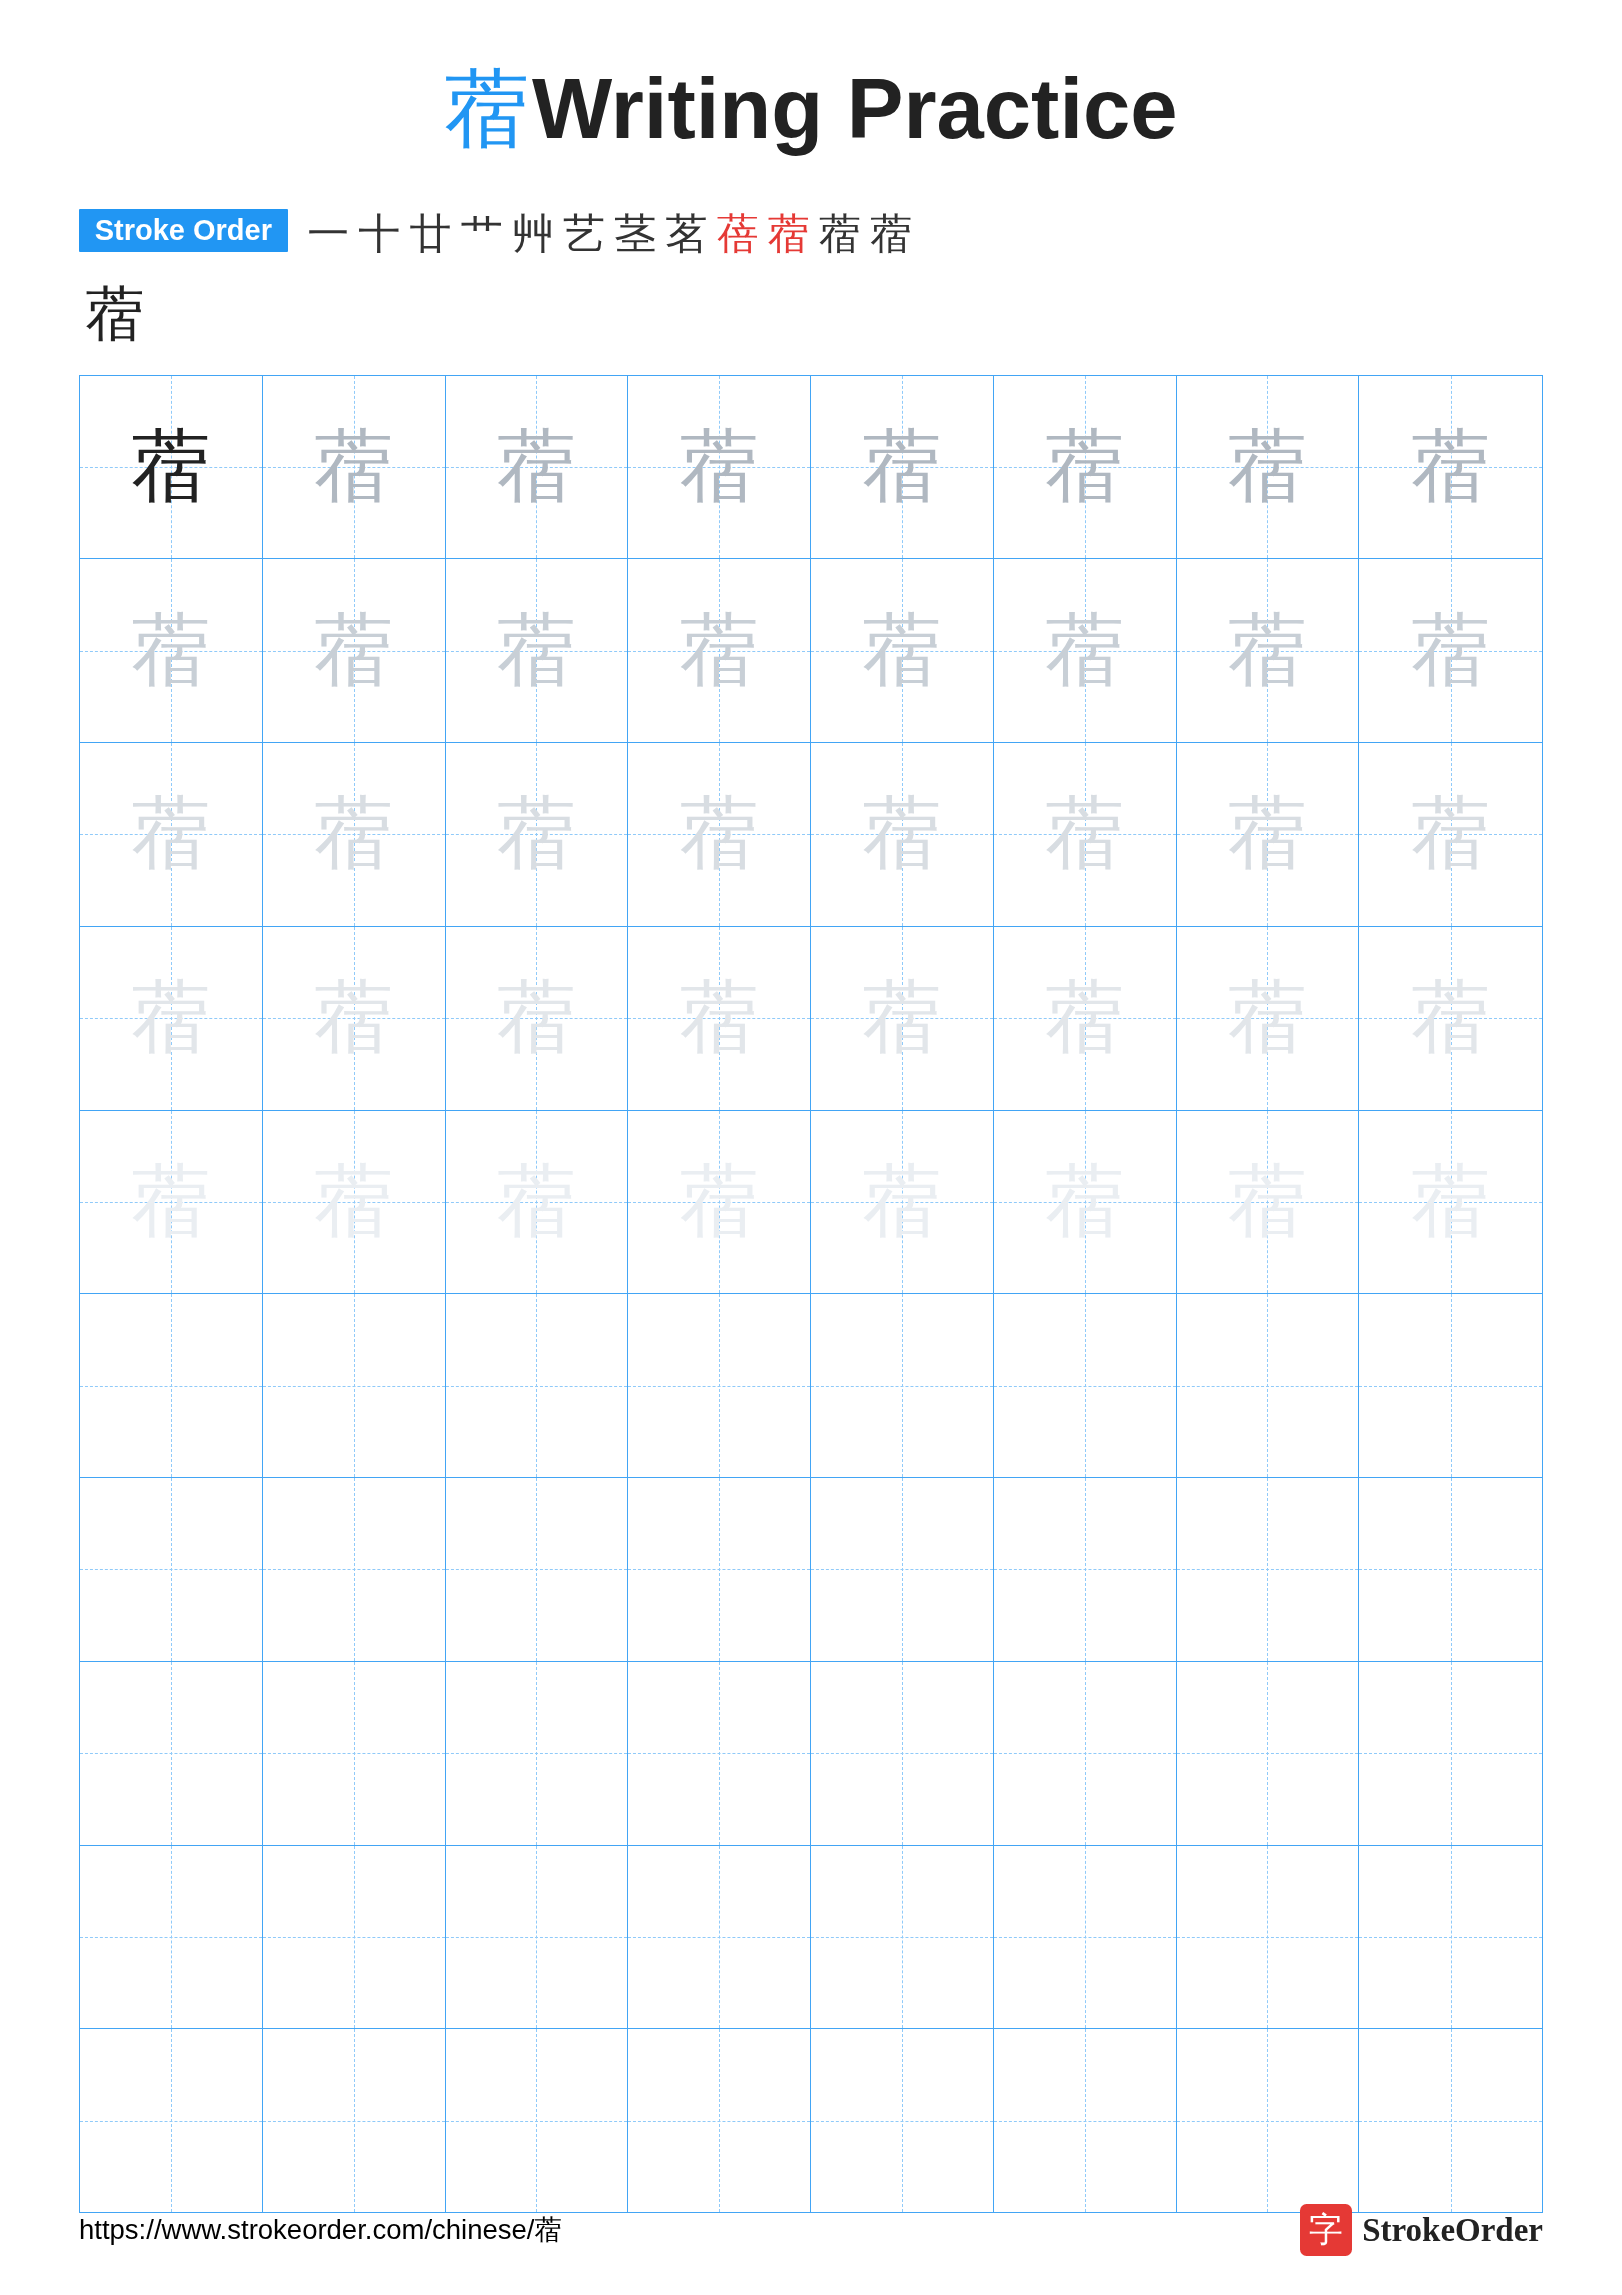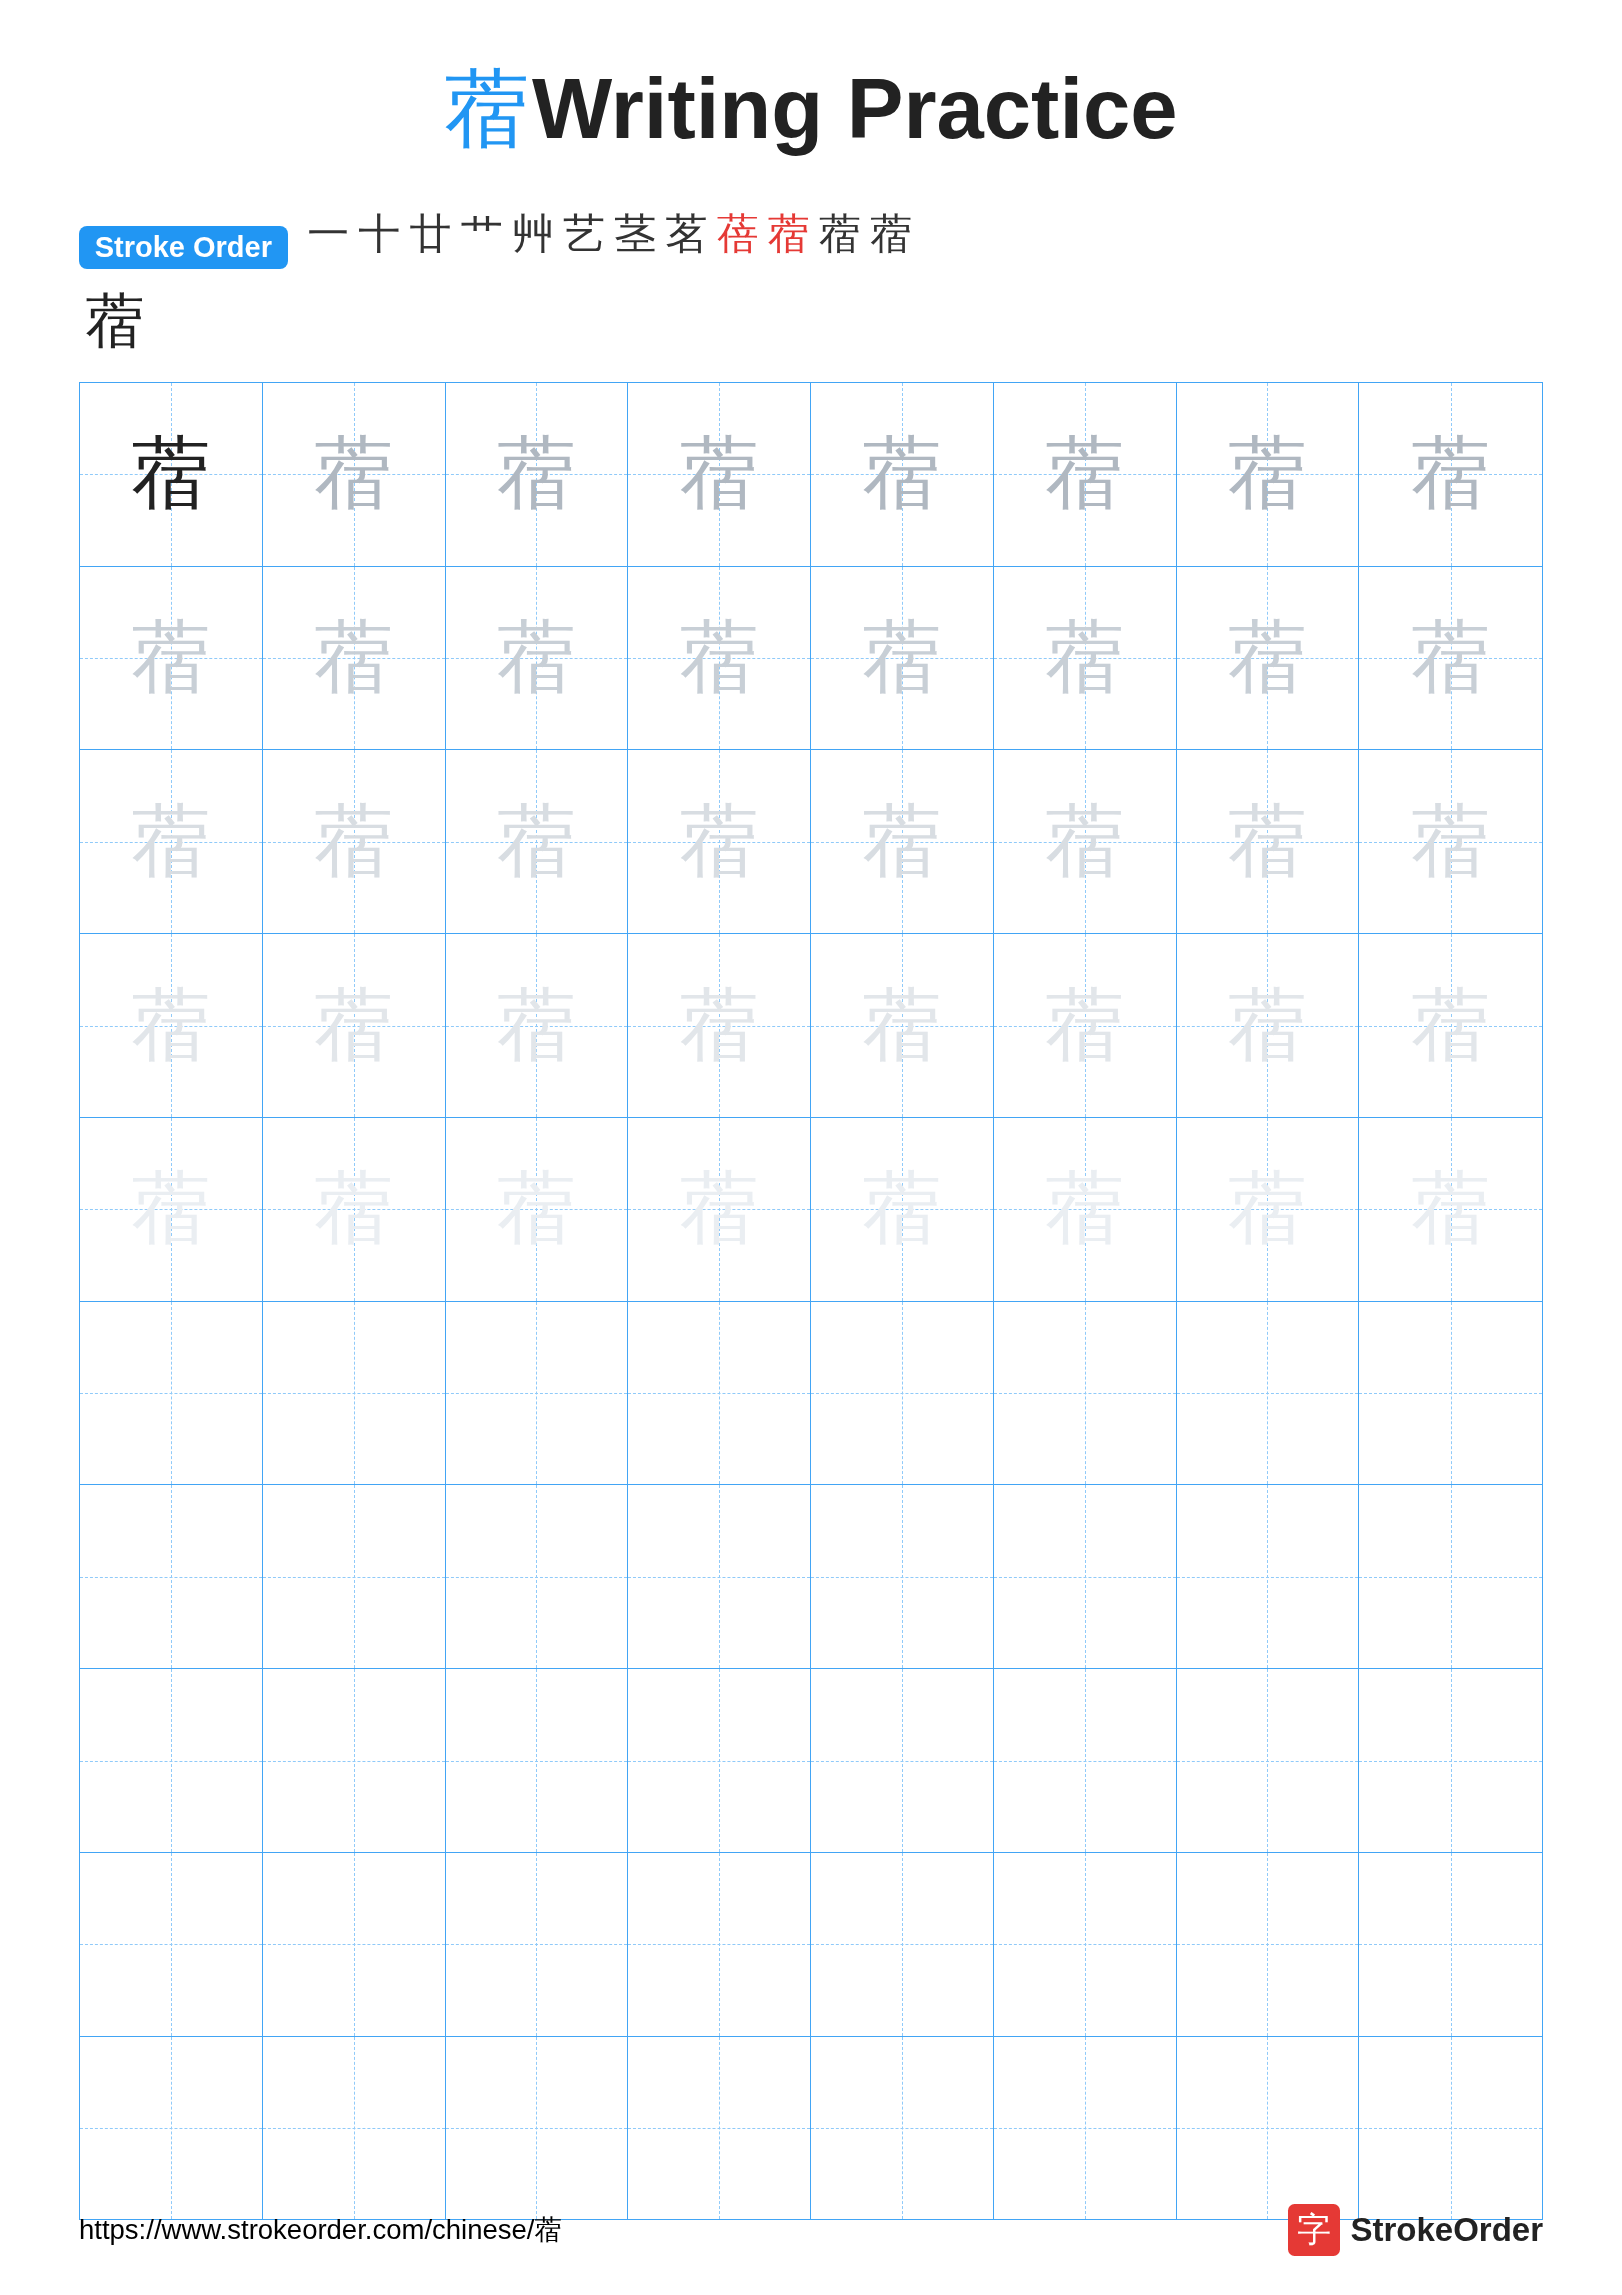--- a/index.html
+++ b/index.html
@@ -48,24 +48,24 @@
       gap: 6.5px;
     }
 
     .stroke-order-badge {
       background: #2196F3;
       color: #fff;
       font-size: 29px;
       font-family: Arial, sans-serif;
       font-weight: bold;
       padding: 5.2px 15.7px;
-      border-radius: 8px;
+      border-radius: 1px;
       white-space: nowrap;
       margin-right: 13px;
-      margin-top: 20px;
+      margin-top: 3px;
     }
 
     .stroke-sequence {
       display: flex;
       align-items: center;
       flex-wrap: wrap;
       gap: 9.2px;
     }
 
     .stroke-char {
@@ -212,21 +212,21 @@
     }
 
     .footer-logo-char {
       font-size: 34px;
       color: #fff;
       font-family: serif;
     }
 
     .footer-brand-name {
       font-size: 33px;
-      font-family: Liberation Sans, sans-serif;
+      font-family: Liberation Serif, serif;
       font-weight: bold;
       color: #222;
     }
   </style>
 </head>
 <body>
 
 <div class="page">
 
   <div class="title-section">

